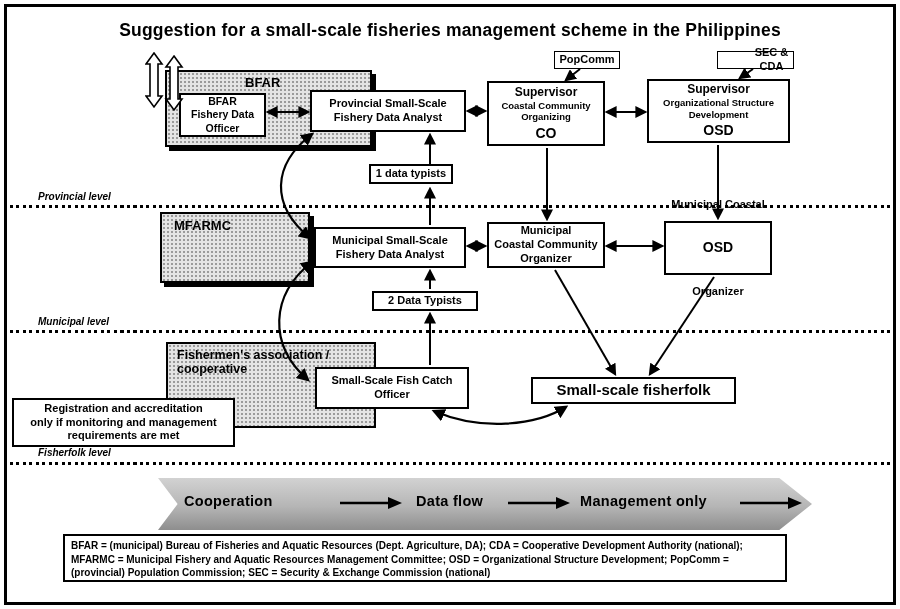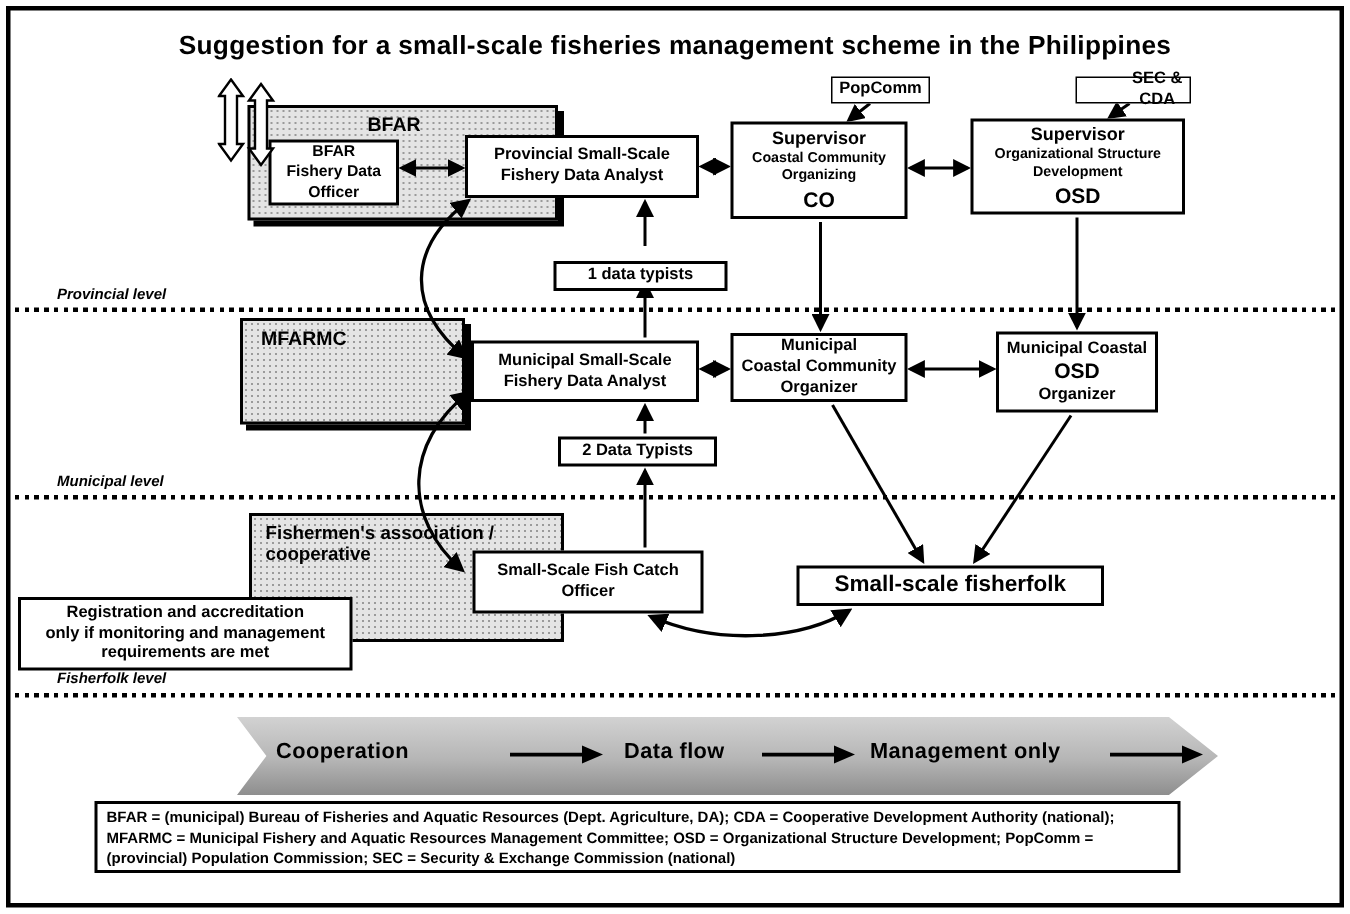--- a/index.html
+++ b/index.html
@@ -114,30 +114,30 @@
 
   <div class="box" style="left:717px; top:51px; width:77px; height:18px; font-size:11px; border-width:1.5px;padding-left:32px;">SEC &amp; CDA</div>
 
   <div class="box" style="left:647px; top:79px; width:143px; height:64px;">
     <span class="sup-title">Supervisor</span>
     <span class="sup-small">Organizational Structure</span>
     <span class="sup-small">Development</span>
     <span class="sup-abbr">OSD</span>
   </div>
 
-  <div class="box small-box" style="left:369px; top:174px; width:116px; height:20px;">1 data typists</div>
+  <div class="box small-box" style="left:369px; top:164px; width:84px; height:20px;">1 data typists</div>
 
   <div class="box" style="left:314px; top:227px; width:152px; height:41px; font-size:11px;">Municipal Small-Scale
 Fishery Data Analyst</div>
 
   <div class="box" style="left:487px; top:222px; width:118px; height:46px; font-size:11px;">Municipal
 Coastal Community
 Organizer</div>
 
-  <div class="box" style="left:664px; top:221px; width:108px; height:54px;">
+  <div class="box" style="left:664px; top:221px; width:108px; height:54px;gap:28px;">
     <span style="font-size:11px;">Municipal Coastal</span>
     <span style="font-size:14px;">OSD</span>
     <span style="font-size:11px;">Organizer</span>
   </div>
 
   <div class="box small-box" style="left:372px; top:291px; width:106px; height:20px;">2 Data Typists</div>
 
   <div class="box" style="left:315px; top:367px; width:154px; height:42px; font-size:11px;">Small-Scale Fish Catch
 Officer</div>
 

